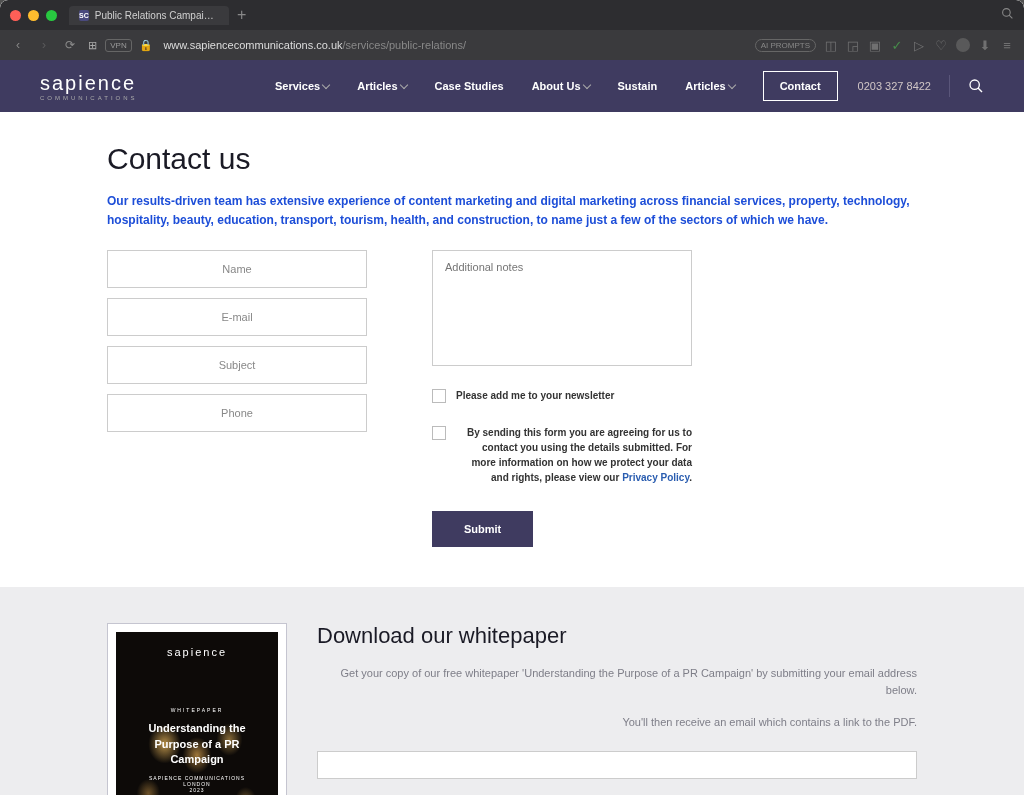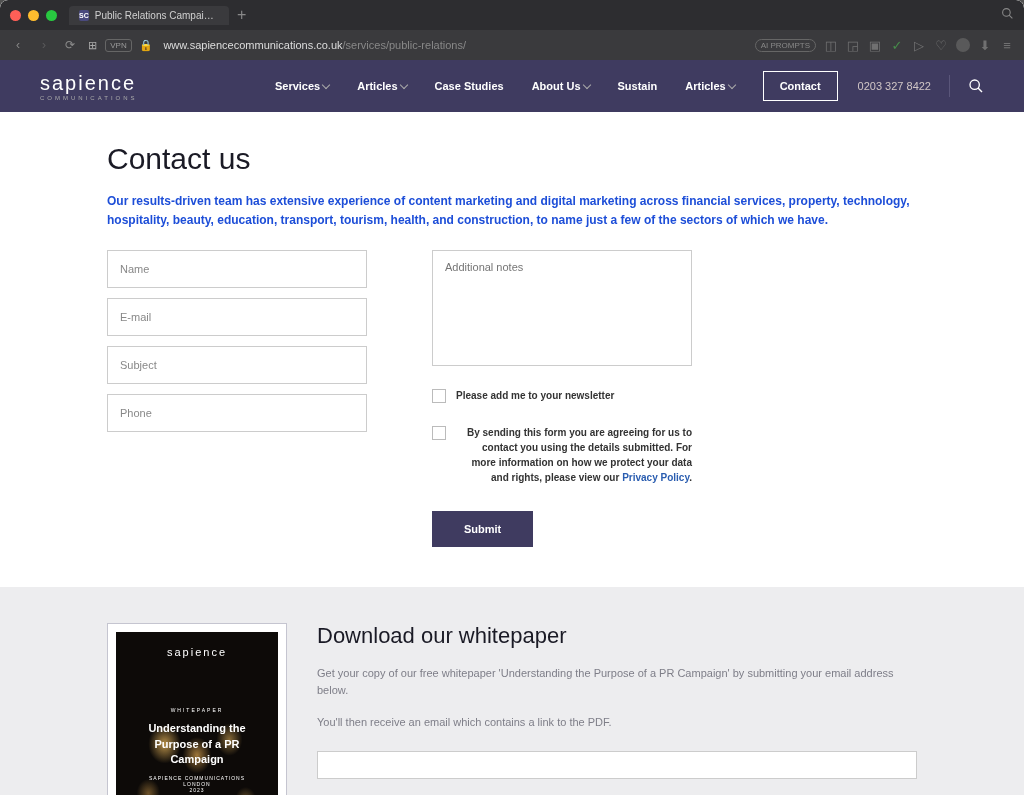--- a/index.html
+++ b/index.html
@@ -47,21 +47,21 @@
 .search-icon-head { width: 16px; height: 16px; }
 .search-icon-head svg { stroke: #fff; }
 
 
 .contact-section { padding: 30px 0 40px; max-width: 810px; margin: 0 auto; }
 .contact-title { font-size: 30px; font-weight: 500; color: #1a1a25; margin-bottom: 16px; }
 .contact-desc { font-size: 12px; line-height: 1.6; color: #1d4ed8; font-weight: 600; margin-bottom: 20px; }
 .form-grid { display: flex; gap: 65px; }
 .form-left { flex: 0 0 260px; display: flex; flex-direction: column; gap: 10px; }
 .form-right { flex: 0 0 260px; display: flex; flex-direction: column; }
-.text-input { border: 1px solid #ccc; height: 38px; padding: 16px 12px; font-size: 11px; color: #666; width: 100%; }
+.text-input { border: 1px solid #ccc; height: 38px; padding: 16px 12px; font-size: 11px; color: #666; width: 100%; text-align: center; }
 .text-input::placeholder { color: #888; }
 .textarea-input { border: 1px solid #ccc; height: 116px; padding: 10px 12px; font-size: 11px; color: #666; width: 100%; resize: none; font-family: inherit; }
 .check-row { display: flex; gap: 10px; margin-top: 22px; align-items: flex-start; }
 .check-box { width: 14px; height: 14px; border: 1px solid #bbb; cursor: pointer; flex-shrink: 0; margin-top: 1px; }
 .check-label { font-size: 10px; color: #333; font-weight: 700; line-height: 1.5; text-align: right; }
 .check-label .link { color: #2a5db0; text-decoration: none; }
 .submit-btn { background: #3f3b60; color: #fff; border: none; padding: 12px 32px; font-size: 11px; font-weight: 600; cursor: pointer; margin-top: 26px; align-self: flex-start; text-align: center; }
 
 
 .whitepaper-section { background: #ededef; padding: 36px 0 50px; }
@@ -71,21 +71,21 @@
 .wp-bulbs { position: absolute; inset: 0; background: radial-gradient(ellipse 25px 30px at 30% 50%, rgba(255,200,100,0.7) 0%, transparent 65%), radial-gradient(ellipse 22px 28px at 50% 55%, rgba(255,190,90,0.6) 0%, transparent 65%), radial-gradient(ellipse 20px 25px at 70% 48%, rgba(255,200,100,0.5) 0%, transparent 65%), radial-gradient(ellipse 18px 22px at 20% 72%, rgba(255,190,90,0.4) 0%, transparent 65%), radial-gradient(ellipse 16px 20px at 80% 75%, rgba(255,200,100,0.35) 0%, transparent 65%), radial-gradient(ellipse 14px 18px at 40% 80%, rgba(255,180,80,0.3) 0%, transparent 65%), #0d0a08; }
 .wp-overlay { position: relative; text-align: center; padding: 14px 16px; height: 100%; display: flex; flex-direction: column; }
 .wp-logo { font-size: 11px; letter-spacing: 2px; font-weight: 300; }
 .wp-mid { flex: 1; display: flex; flex-direction: column; justify-content: center; gap: 8px; }
 .wp-type { font-size: 5px; letter-spacing: 2px; }
 .wp-headline { font-size: 11px; font-weight: 600; line-height: 1.4; }
 .wp-footer { font-size: 5px; letter-spacing: 1px; }
 
 .wp-content { flex: 1; }
 .wp-title { font-size: 22px; font-weight: 500; color: #1a1a25; margin-bottom: 16px; }
-.wp-text { font-size: 11px; color: #7e7e88; line-height: 1.5; margin-bottom: 16px; }
+.wp-text { font-size: 11px; color: #7e7e88; line-height: 1.5; margin-bottom: 16px; text-align: right; }
 .wp-label { font-size: 10px; color: #333; font-weight: 600; }
 .wp-label .req { color: #e25; }
 .wp-input { border: 1px solid #ccc; height: 28px; padding: 0 8px; width: 100%; margin: 4px 0 10px; font-size: 11px; }
 </style>
 </head>
 <body>
 
 <div class="window">
 
   <div class="chrome-top">

